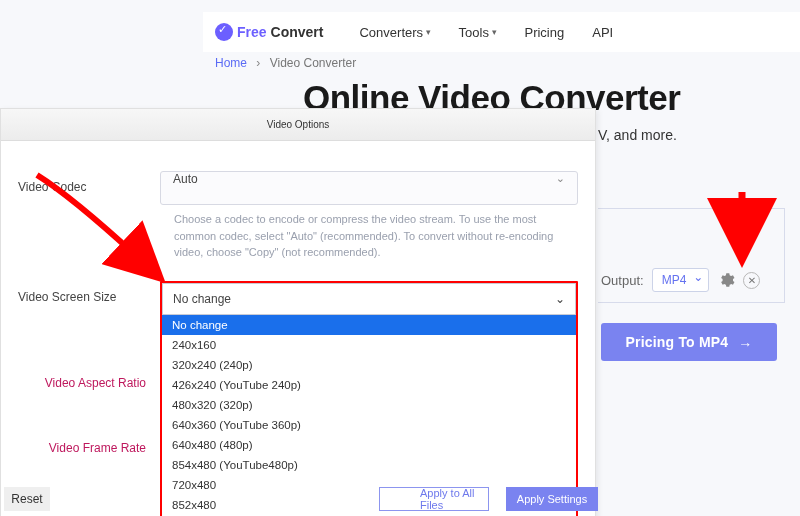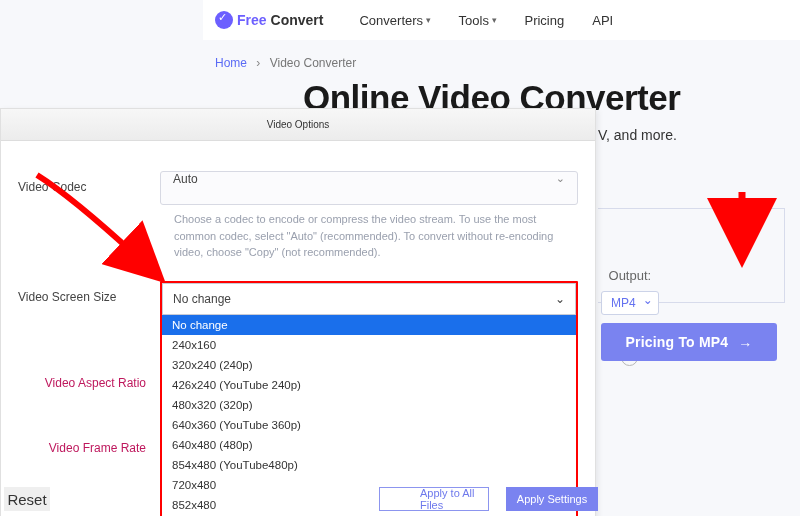--- a/index.html
+++ b/index.html
@@ -8,21 +8,21 @@
     width: 800px; height: 516px;
     font-family: Arial, Helvetica, sans-serif;
     background: #f7f8fb;
     overflow: hidden;
     position: relative;
   }
 
   
   .topbar {
     position: absolute;
-    left: 203px; top: 0; right: 0;
+    left: 203px; top: 12px; right: 0;
     height: 40px;
     background: #fff;
     display: flex;
     align-items: center;
     padding-left: 12px;
   }
   .logo { display: flex; align-items: center; gap: 4px; margin-right: 36px; }
   .logo-mark {
     width: 18px; height: 18px; border-radius: 50%;
     background: #6c5fff; position: relative;
@@ -65,21 +65,20 @@
   }
 
   
   .output-row {
     position: absolute;
     left: 601px; top: 268px;
     display: flex;
     align-items: center;
     gap: 8px;
     font-size: 13px;
-    flex-direction: column;
   }
   .output-label { color: #666; }
   .output-sel {
     border: 1px solid #ccd3e8;
     border-radius: 3px;
     color: #6472f0;
     padding: 4px 22px 4px 9px;
     font-size: 12px;
     position: relative;
     background: #fff;
@@ -246,21 +245,21 @@
   }
   .ghost-aspect { left: 17px; top: 235px; }
   .ghost-frame  { left: 17px; top: 300px; }
 
   
   .reset-btn {
     position: absolute;
     left: 4px; bottom: 5px;
     width: 46px; height: 24px;
     background: #efefef;
-    font-size: 15px;
+    font-size: 12px;
     display: flex; align-items: center; justify-content: center;
     cursor: pointer;
     color: #333;
   }
   .apply-all {
     position: absolute;
     left: 379px; bottom: 5px;
     width: 110px; height: 24px;
     border: 1px solid #8c95ef;
     color: #6e79ec;

